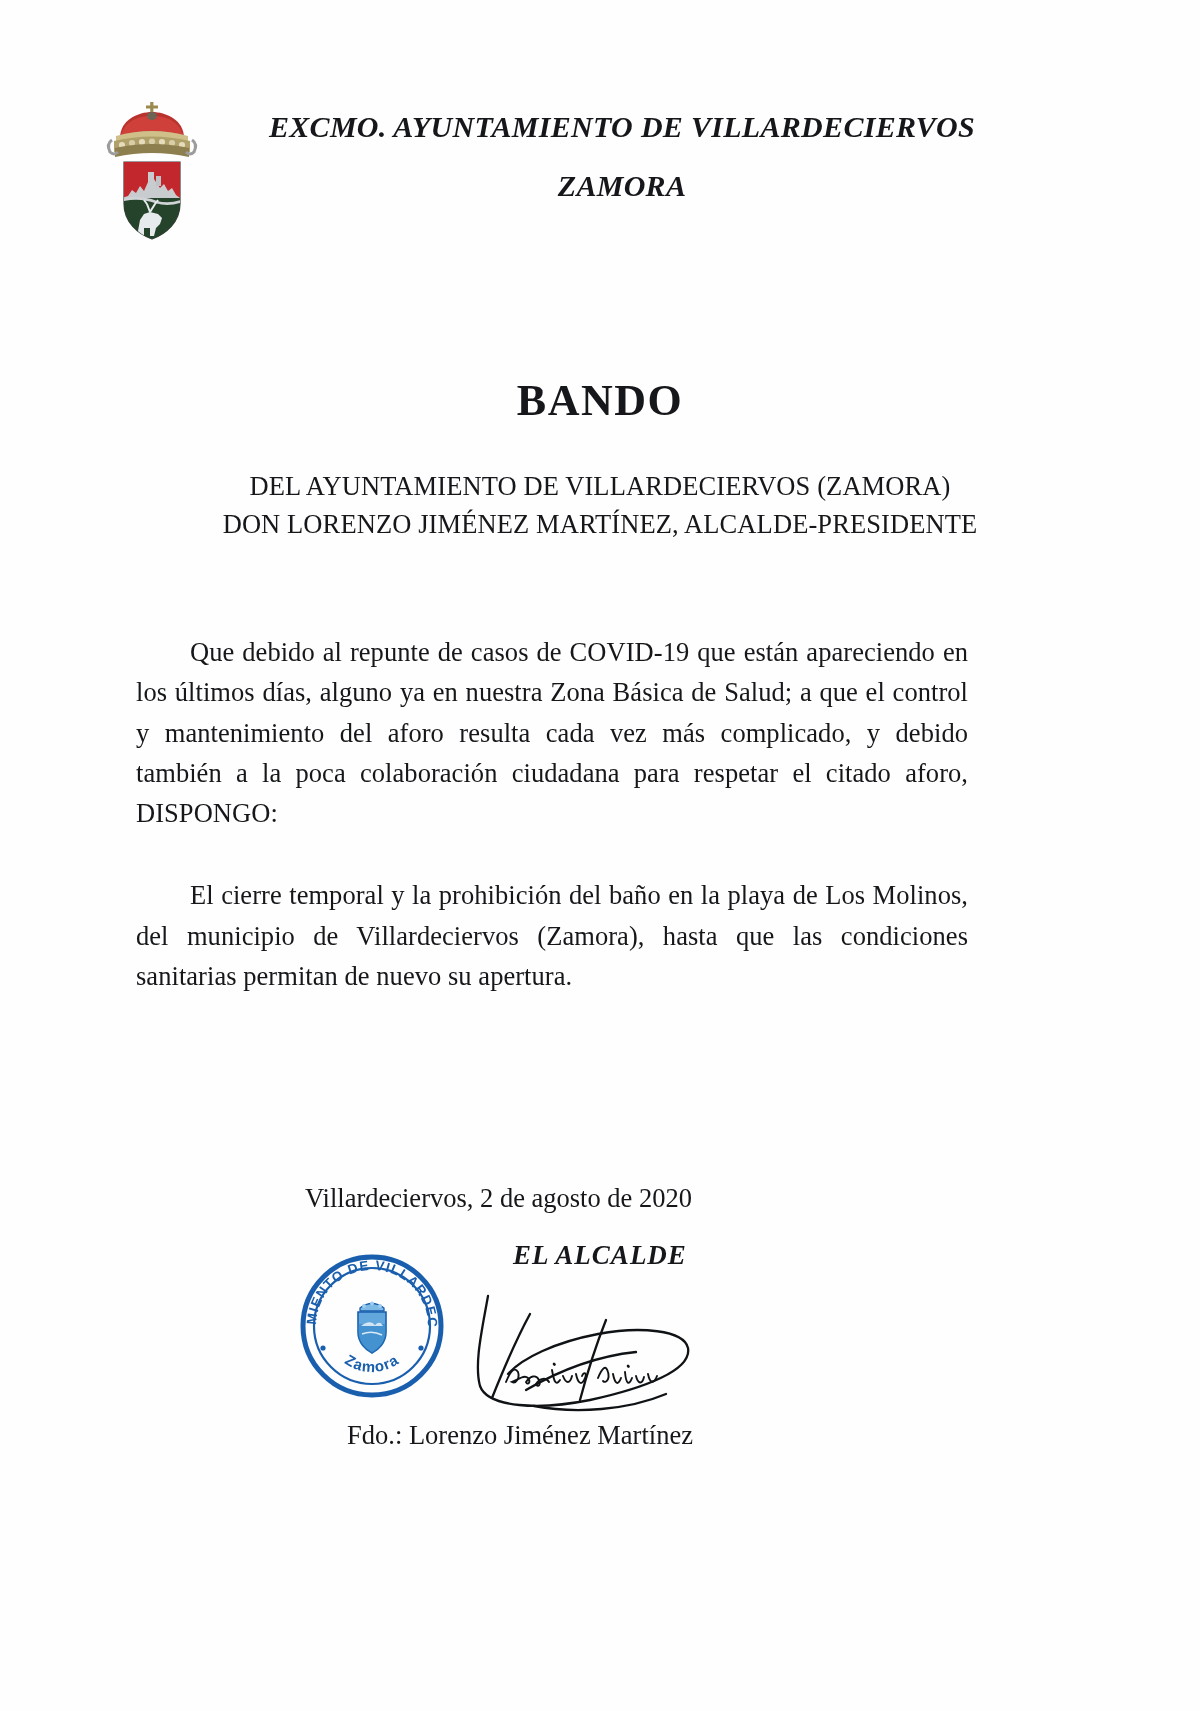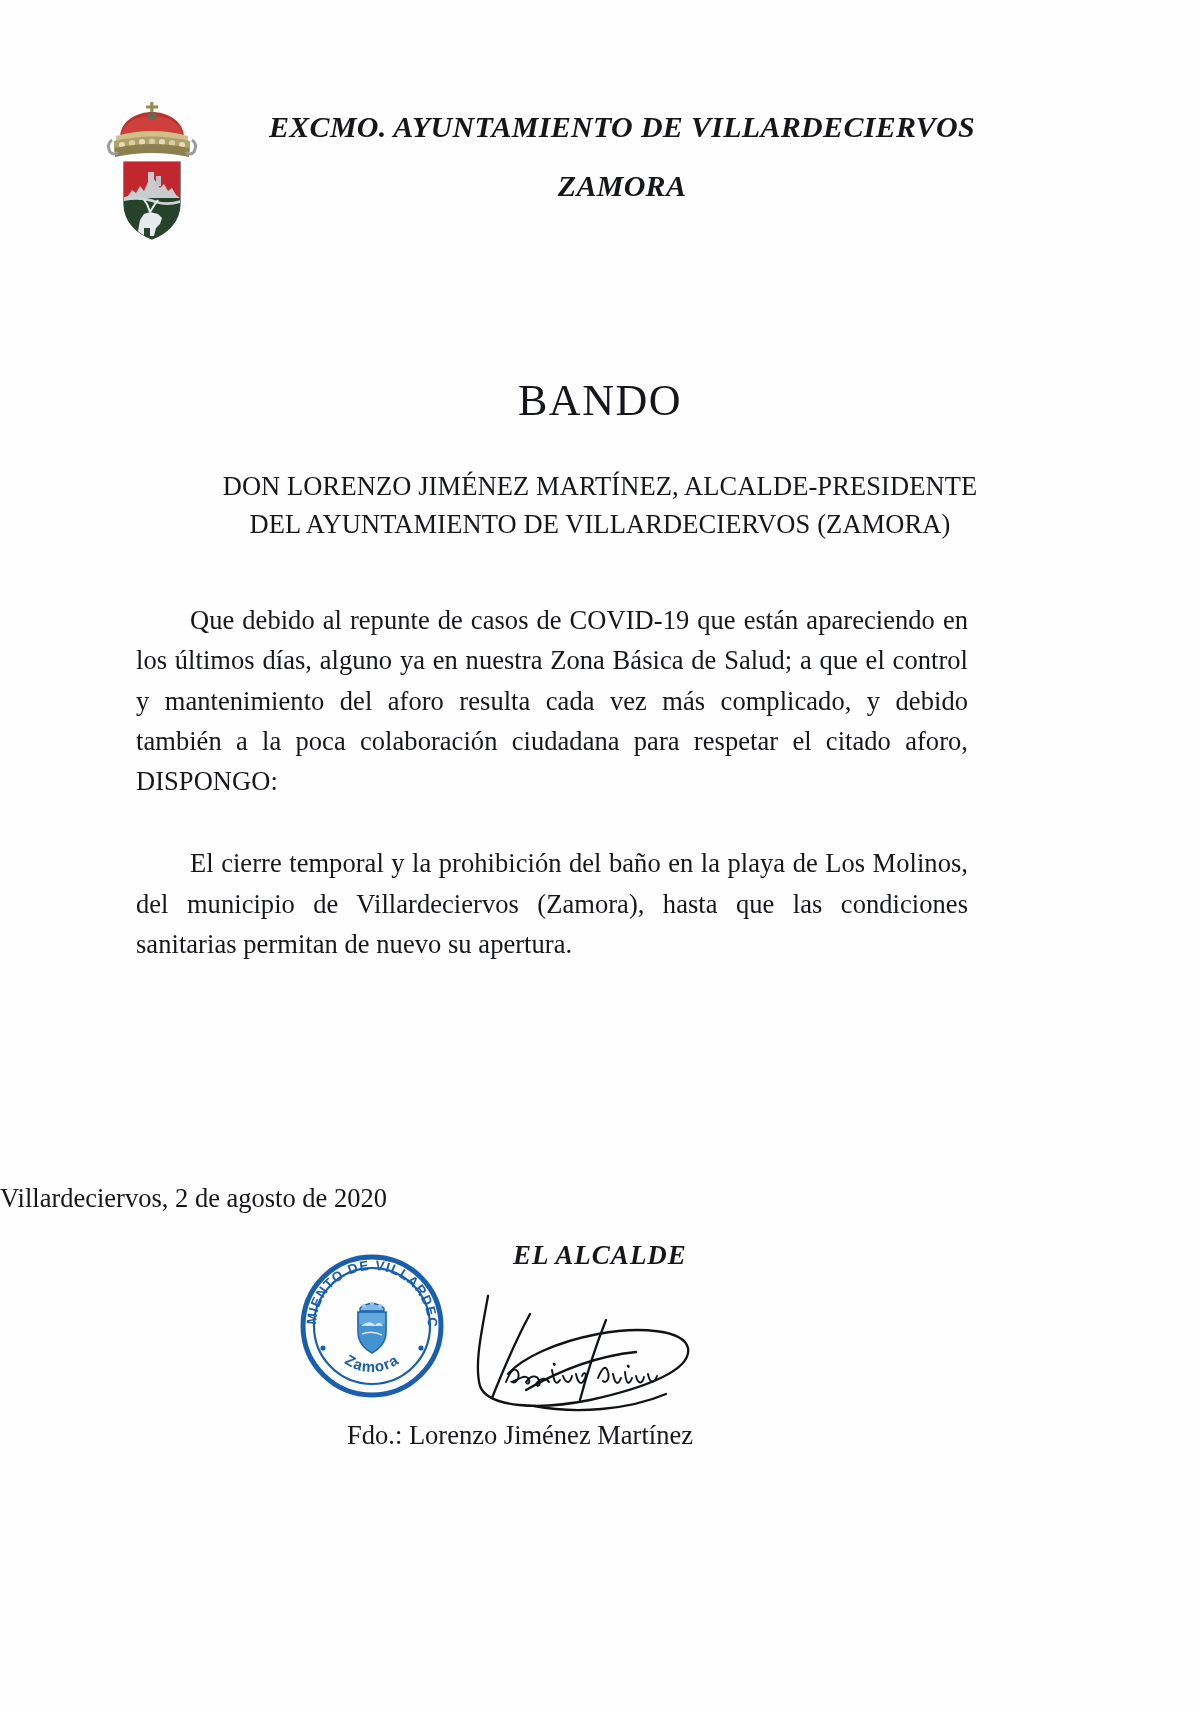--- a/index.html
+++ b/index.html
@@ -64,59 +64,60 @@
   }
 
   
   .doc-title {
     position: absolute;
     top: 375px;
     left: 0;
     width: 1200px;
     text-align: center;
     font-size: 44px;
-    font-weight: normal;
+    font-weight: bold;
     letter-spacing: 1.5px;
   }
 
   
   .declaration {
     position: absolute;
     top: 468px;
     left: 130px;
     width: 940px;
     text-align: center;
     font-size: 26.5px;
     line-height: 1.42;
     letter-spacing: 0.1px;
   }
   .declaration div { white-space: nowrap; }
 
   
   .body-text {
     position: absolute;
-    top: 600px;
+    top: 632px;
     left: 136px;
     width: 832px;
   }
   .para {
     font-size: 26.5px;
     line-height: 1.52;
     text-align: justify;
     text-indent: 54px;
     margin: 0 0 42px 0;
     letter-spacing: 0.05px;
   }
 
   
   .date-line {
     position: absolute;
     top: 1183px;
     left: 0;
     width: 997px;
+    text-align: center;
     font-size: 26.5px;
   }
 
   
   .sign-block {
     position: absolute;
     top: 1240px;
     left: 0;
     width: 1200px;
     height: 240px;
@@ -223,22 +224,22 @@
 
     <div class="header-text">
       <div class="header-line1">EXCMO. AYUNTAMIENTO DE VILLARDECIERVOS</div>
       <div class="header-line2">ZAMORA</div>
     </div>
   </div>
 
   <div class="doc-title">BANDO</div>
 
   <div class="declaration">
+    <div>DEL AYUNTAMIENTO DE VILLARDECIERVOS (ZAMORA)</div>
     <div>DON LORENZO JIMÉNEZ MARTÍNEZ, ALCALDE-PRESIDENTE</div>
-    <div>DEL AYUNTAMIENTO DE VILLARDECIERVOS (ZAMORA)</div>
   </div>
 
   <div class="body-text">
     <p class="para">Que debido al repunte de casos de COVID-19 que están apareciendo en los últimos días, alguno ya en nuestra Zona Básica de Salud; a que el control y mantenimiento del aforo resulta cada vez más complicado, y debido también a la poca colaboración ciudadana para respetar el citado aforo, DISPONGO:</p>
     <p class="para">El cierre temporal y la prohibición del baño en la playa de Los Molinos, del municipio de Villardeciervos (Zamora), hasta que las condiciones sanitarias permitan de nuevo su apertura.</p>
   </div>
 
   <div class="date-line">Villardeciervos, 2 de agosto de 2020</div>
 
   <div class="sign-block">

